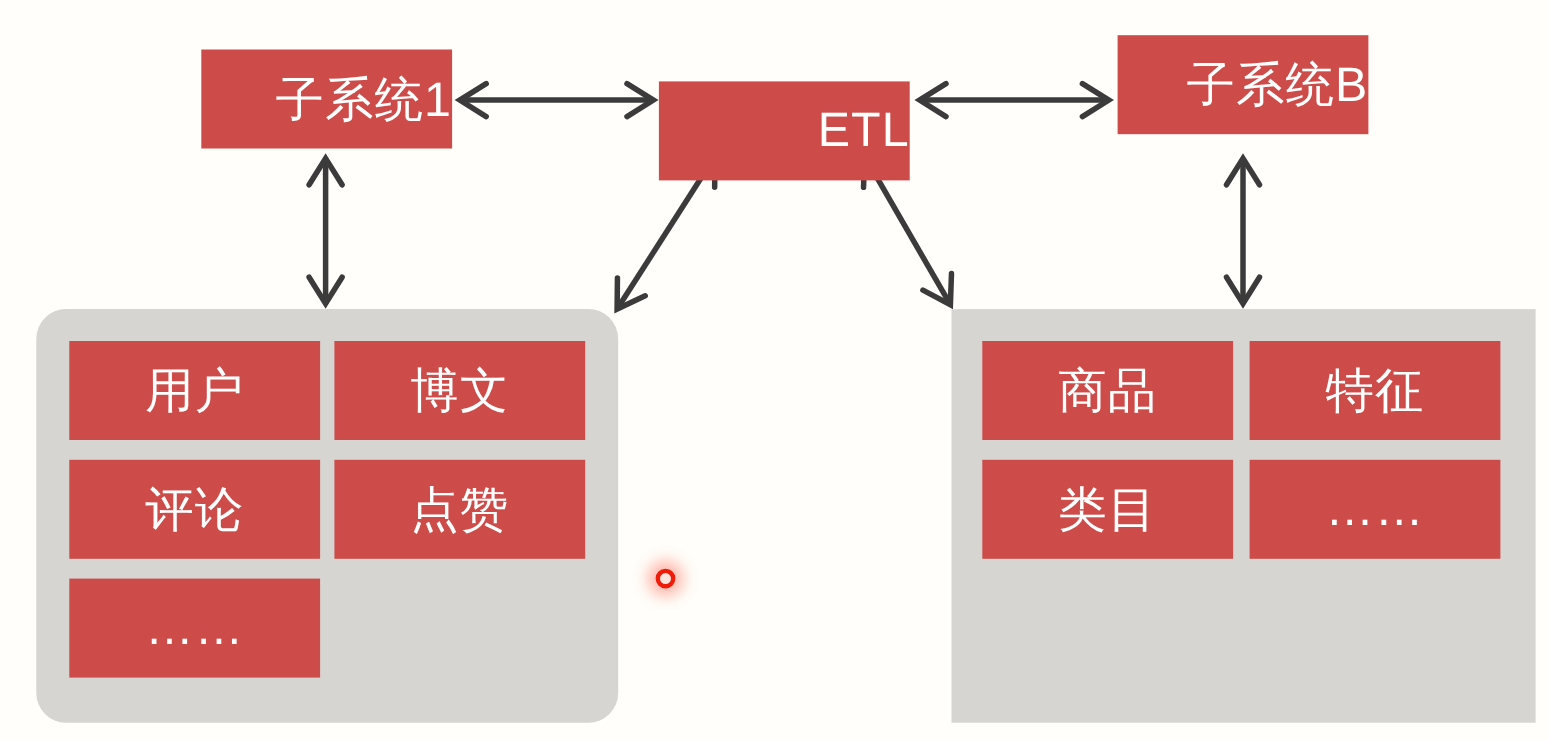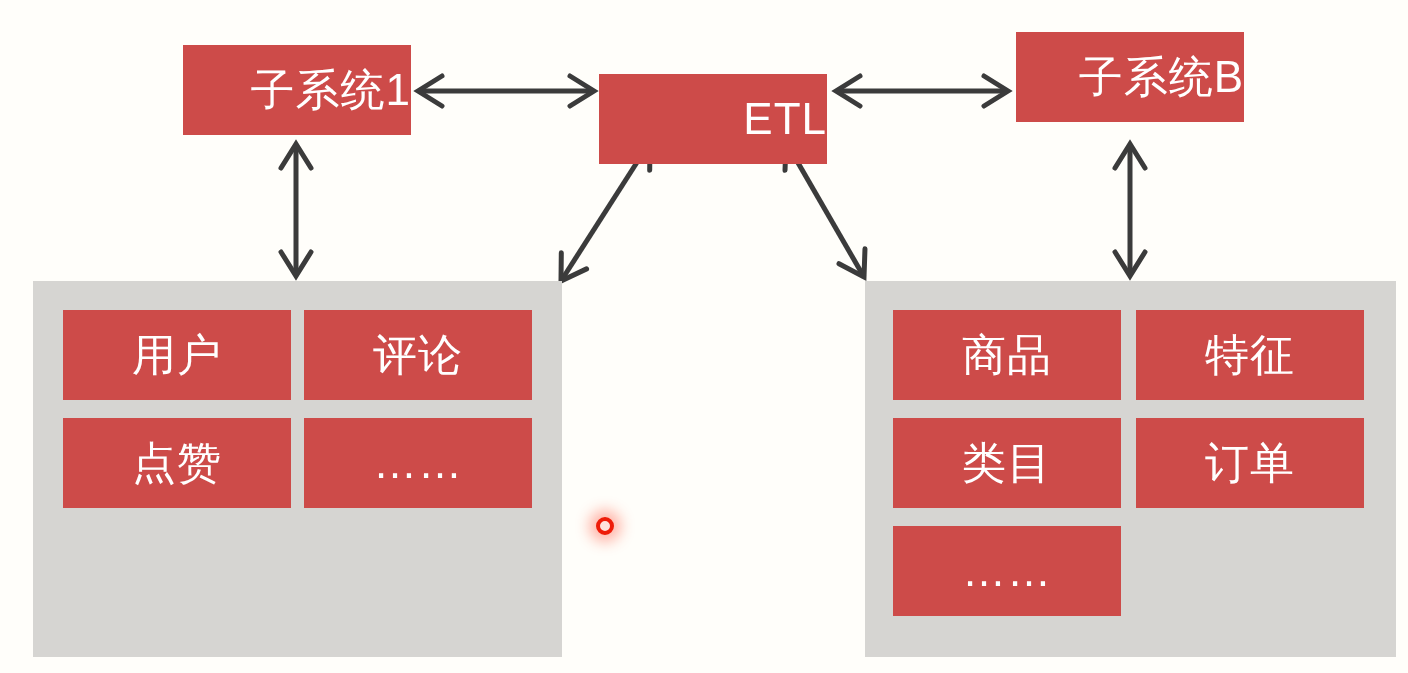--- a/index.html
+++ b/index.html
@@ -48,20 +48,21 @@
     grid-auto-rows: 90px;
     row-gap: 18px;
     box-sizing: border-box;
     align-content: start;
   }
   .panel-left {
     left: 33px;
     width: 529px;
     padding: 29px 0 0 30px;
     column-gap: 13px;
+    border-radius: 27px;
   }
   .panel-right {
     left: 865px;
     width: 531px;
     padding: 29px 0 0 28px;
     column-gap: 15px;
   }
   .cell {
     background: #cd4b49;
     color: #ffffff;
@@ -107,28 +108,28 @@
   </div>
   <div class="node node-etl">
     <span>ETL</span>
   </div>
   <div class="node node-subB">
     <span>子系统B</span>
   </div>
 
   <div class="panel panel-left">
     <div class="cell">用户</div>
+    <div class="cell">博文</div>
     <div class="cell">评论</div>
     <div class="cell">点赞</div>
     <div class="cell">……</div>
   </div>
 
   <div class="panel panel-right">
     <div class="cell">商品</div>
     <div class="cell">特征</div>
     <div class="cell">类目</div>
-    <div class="cell">订单</div>
     <div class="cell">……</div>
   </div>
 
   <div class="laser-dot"></div>
 
 </div>
 
 </body></html>

